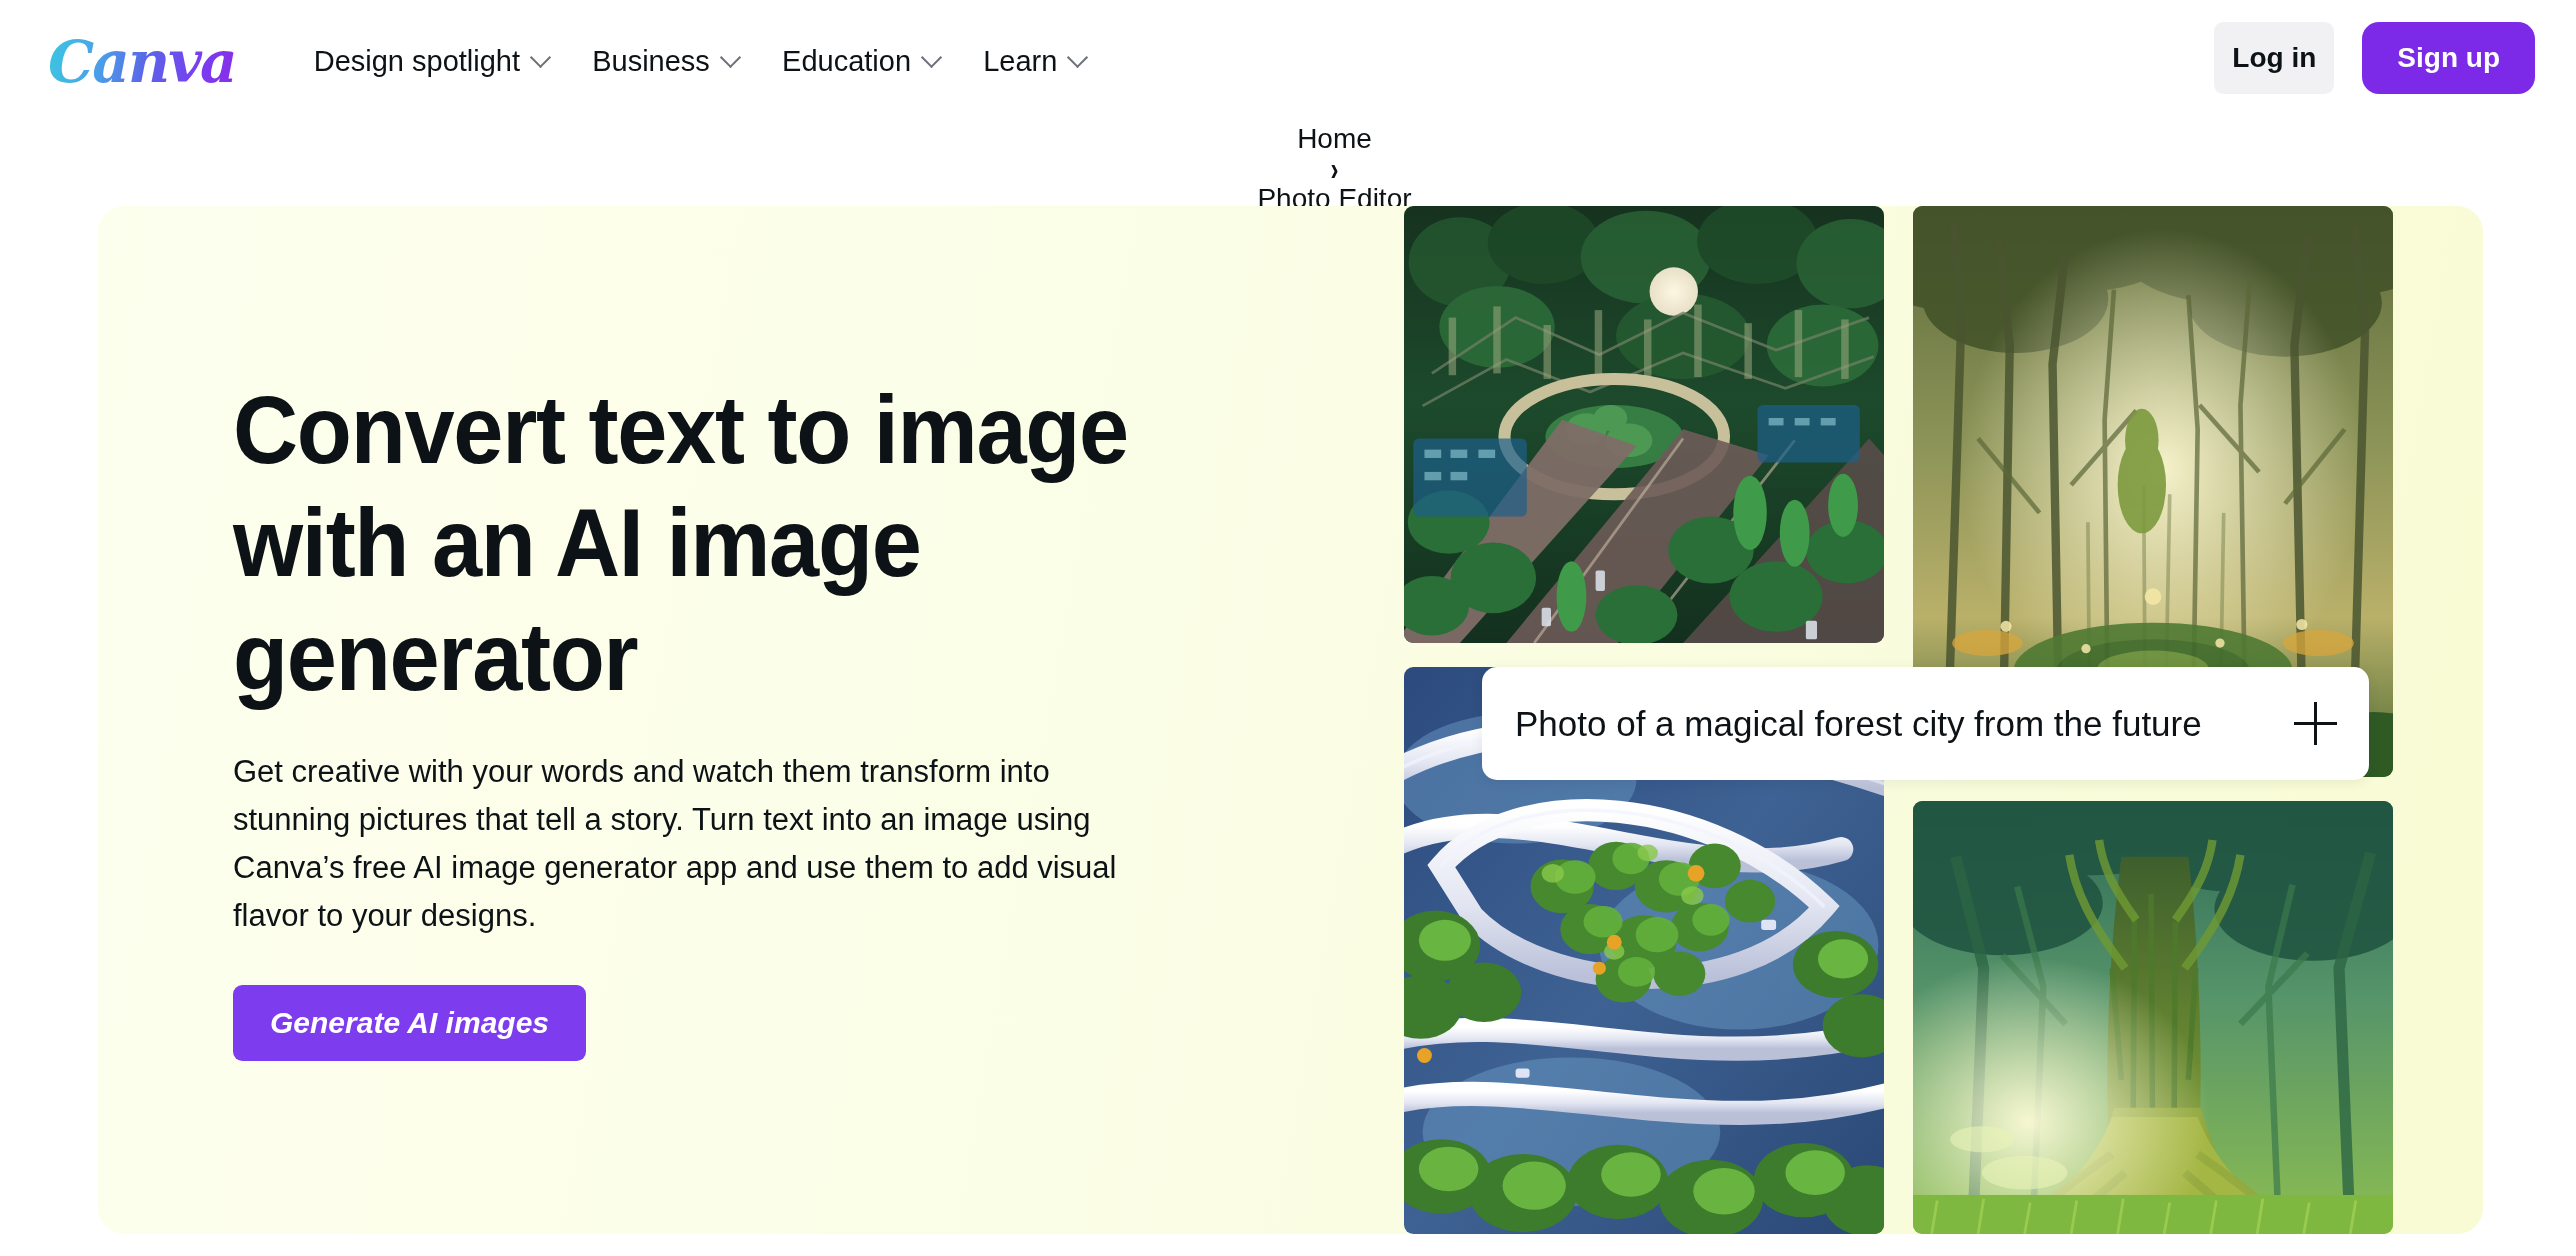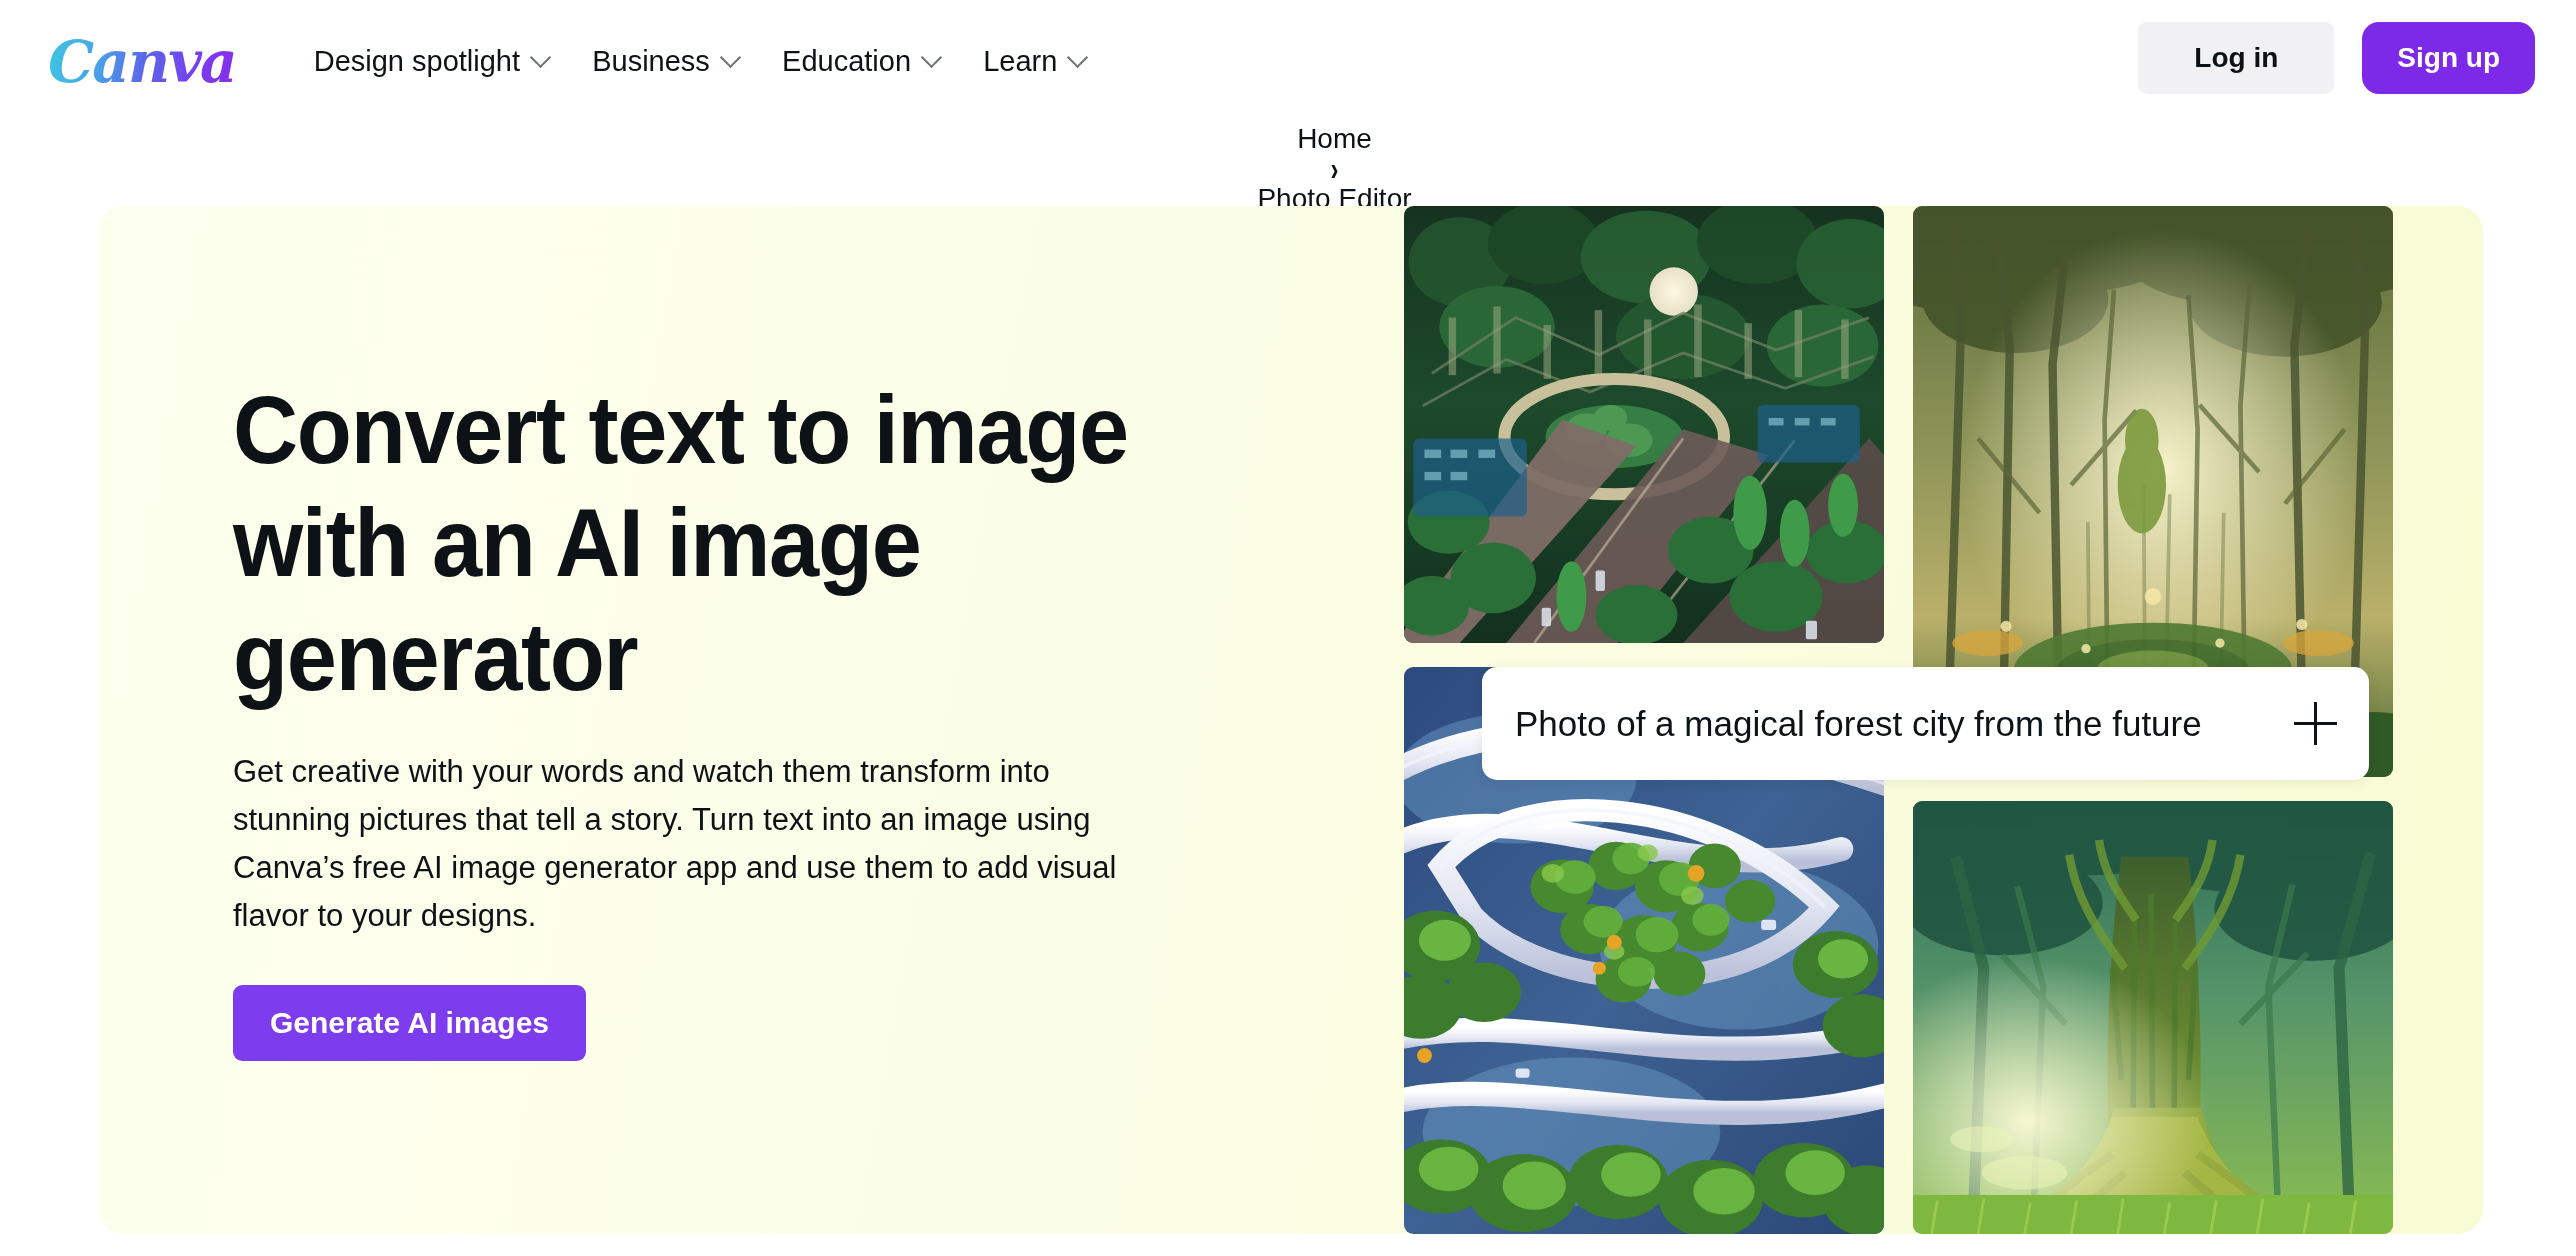--- a/index.html
+++ b/index.html
@@ -58,21 +58,21 @@
   }
   .header-actions {
     position: absolute; right: 41px; top: 22px;
     display: flex; align-items: center; gap: 28px;
   }
   .btn-login {
     background: #f1f1f3;
     color: #0d1216;
     border: none; border-radius: 9.3px;
     font-size: 28px; font-weight: bold;
-    padding: 0 56px; height: 72px;
+    padding: 0 18px; height: 72px;
     line-height: 72px;
     cursor: pointer;
     font-family: "Liberation Sans", sans-serif;
   }
   .btn-signup {
     background: #7d2ae8;
     color: #ffffff;
     border: none; border-radius: 17px;
     font-size: 28px; font-weight: bold;
     padding: 0 35px; height: 72px;
@@ -137,20 +137,21 @@
     margin-top: 46px;
     display: inline-block;
     background: #7d3ced;
     color: #ffffff;
     border: none; border-radius: 9.3px;
     font-size: 30px; font-weight: bold;
     padding: 0 37px; height: 76px;
     line-height: 76px;
     cursor: pointer;
     font-family: "Liberation Sans", sans-serif;
+    font-style: italic;
   }
 
   
   .collage { position: absolute; inset: 0; }
   .tile {
     position: absolute;
     border-radius: 9.3px;
     overflow: hidden;
   }
   .tile svg { display: block; width: 100%; height: 100%; }

